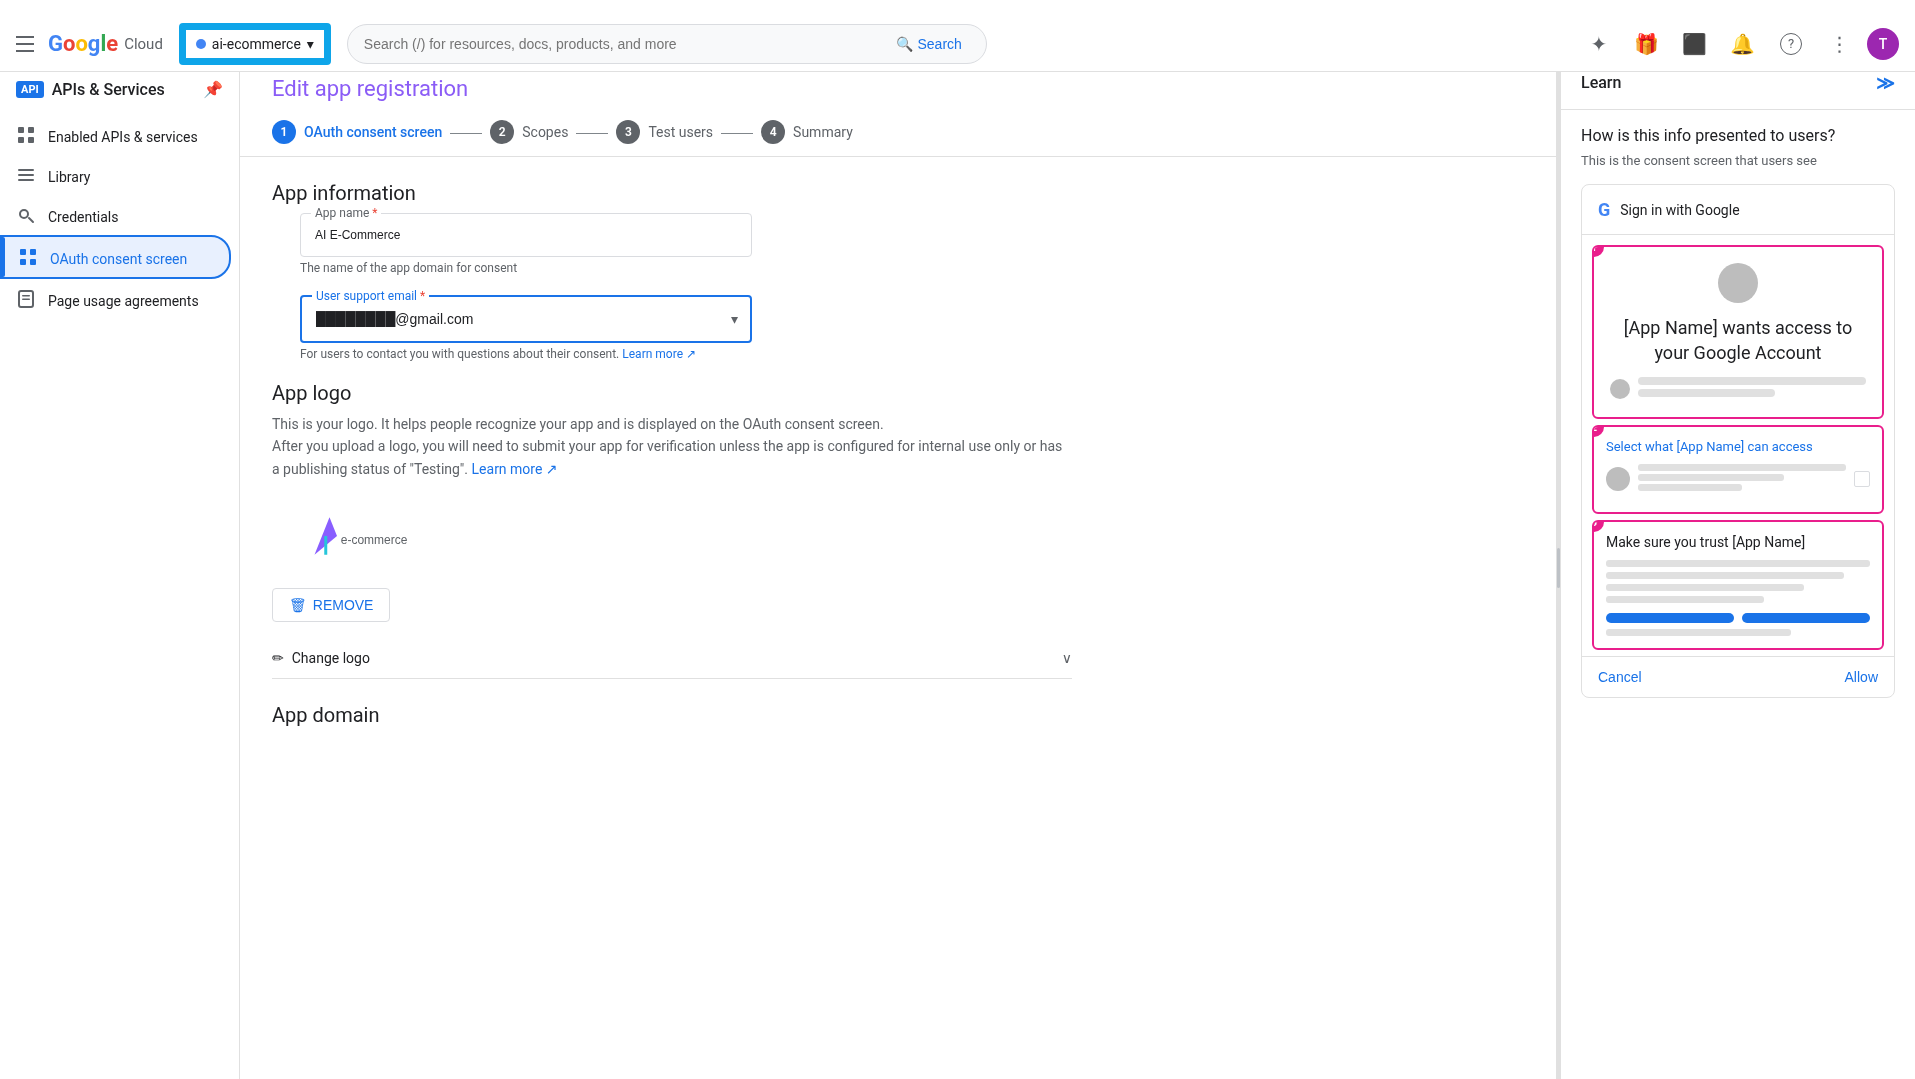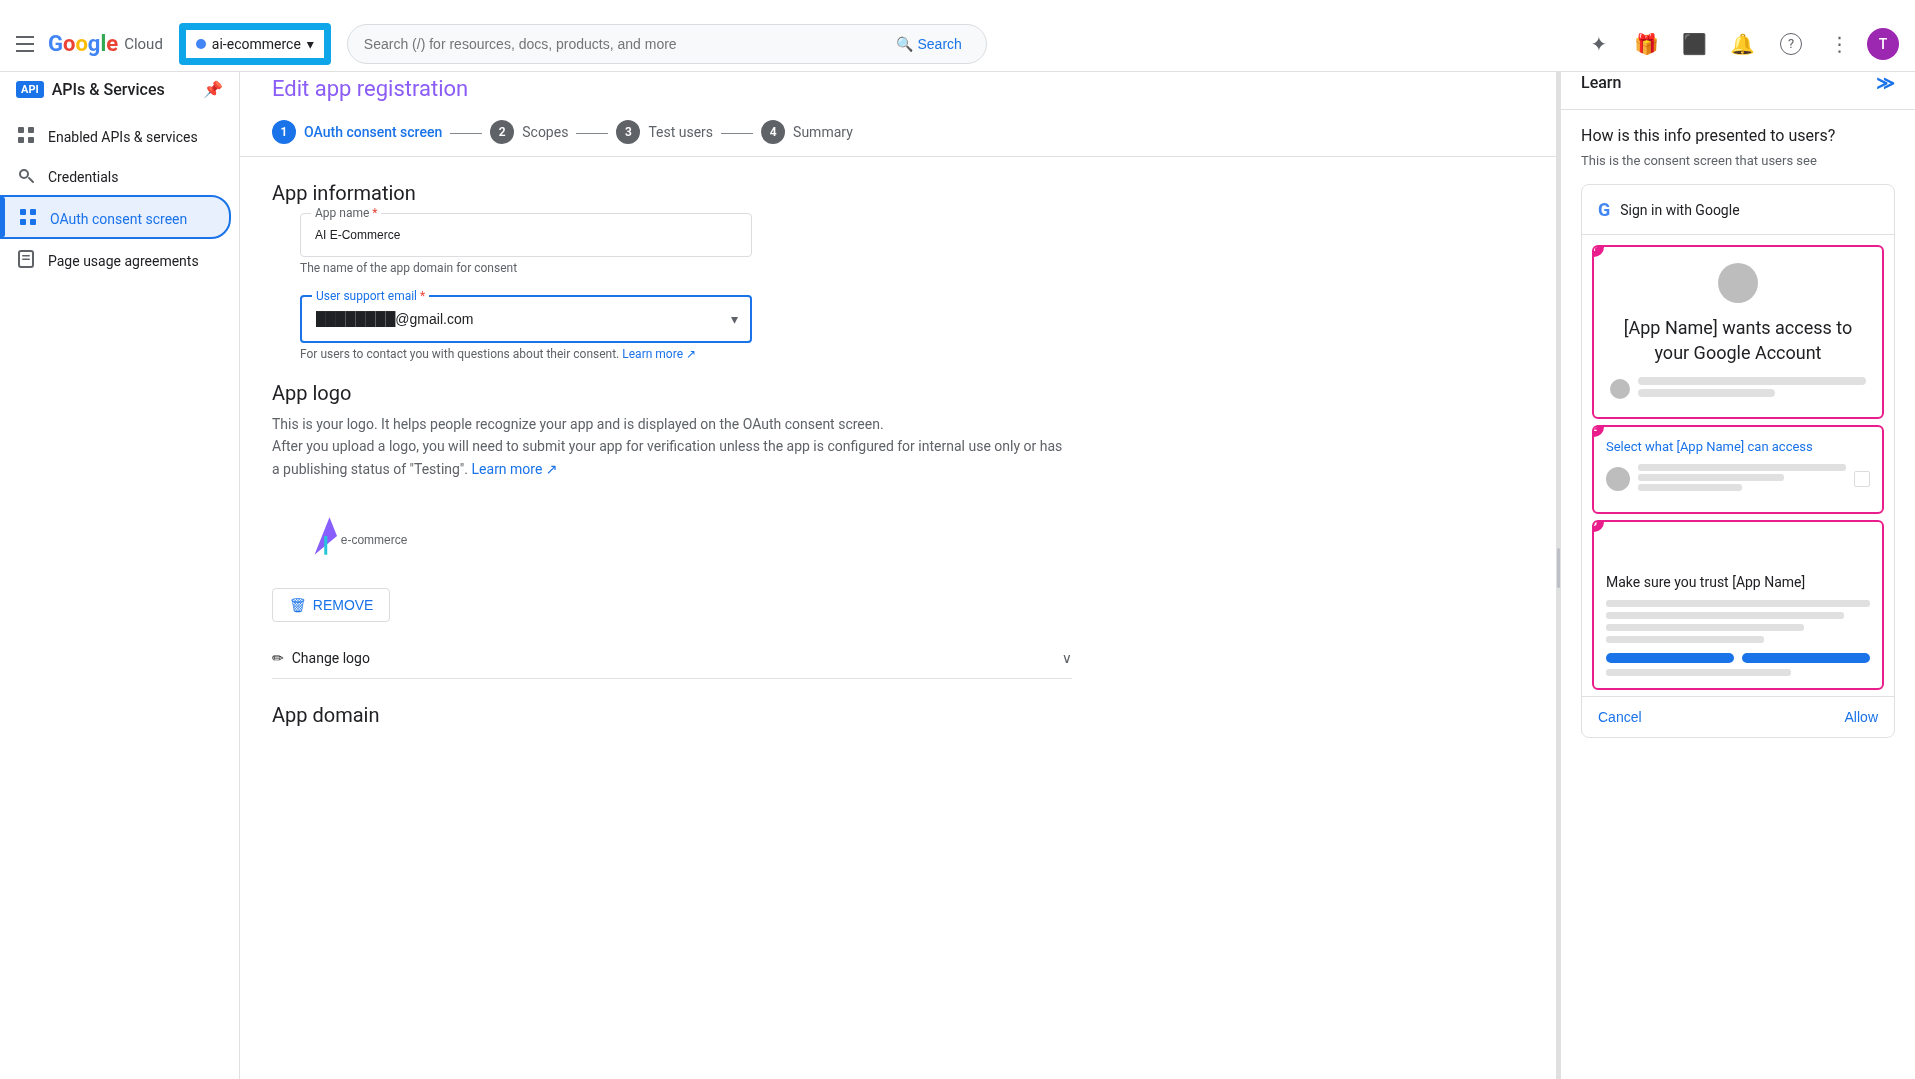--- a/index.html
+++ b/index.html
@@ -175,21 +175,21 @@
     .consent-box-2-title span { color: #1a73e8; }
     .consent-item { display: flex; align-items: center; gap: 8px; margin-bottom: 6px; }
     .consent-item-dot { width: 24px; height: 24px; border-radius: 50%; background: #bdbdbd; flex-shrink: 0; }
     .consent-item-lines { flex: 1; }
     .consent-item-check { width: 16px; height: 16px; border: 1px solid #dadce0; border-radius: 2px; flex-shrink: 0; }
     .consent-item-line { height: 7px; background: #e0e0e0; border-radius: 3px; margin-bottom: 3px; }
     .consent-item-line.mid { width: 70%; }
     .consent-item-line.short2 { width: 50%; }
 
     .consent-box-3 { padding: 12px; }
-    .consent-box-3-title { font-size: 14px; color: #202124; font-weight: 400; margin-bottom: 10px; margin-top: 40px; }
+    .consent-box-3-title { font-size: 14px; color: #202124; font-weight: 400; margin-bottom: 10px; }
     .consent-detail-lines { }
     .consent-dl { height: 7px; background: #e0e0e0; border-radius: 3px; margin-bottom: 5px; }
     .consent-dl.w100 { width: 100%; }
     .consent-dl.w90 { width: 90%; }
     .consent-dl.w75 { width: 75%; }
     .consent-dl.w60 { width: 60%; }
     .consent-btns { display: flex; gap: 8px; margin-top: 10px; }
     .consent-btn-blue { flex: 1; height: 10px; background: #1a73e8; border-radius: 5px; }
     .consent-btn-blue2 { flex: 1; height: 10px; background: #1a73e8; border-radius: 5px; }
     .consent-bottom-line { height: 7px; background: #e0e0e0; border-radius: 3px; width: 70%; margin-top: 6px; }
@@ -309,20 +309,30 @@
         <svg width="18" height="18" viewBox="0 0 18 18">
             <rect x="1" y="1" width="6" height="6" fill="#5f6368" rx="1"></rect>
             <rect x="11" y="1" width="6" height="6" fill="#5f6368" rx="1"></rect>
             <rect x="1" y="11" width="6" height="6" fill="#5f6368" rx="1"></rect>
             <rect x="11" y="11" width="6" height="6" fill="#5f6368" rx="1"></rect>
           </svg>
       </div>
       <span>Enabled APIs &amp; services</span>
     </div>
 
+    <div class="sidebar-item">
+      <div class="sidebar-icon">
+        <svg width="18" height="18" viewBox="0 0 18 18">
+            <rect x="1" y="3" width="16" height="2" fill="#5f6368" rx="1"></rect>
+            <rect x="1" y="8" width="16" height="2" fill="#5f6368" rx="1"></rect>
+            <rect x="1" y="13" width="16" height="2" fill="#5f6368" rx="1"></rect>
+          </svg>
+      </div>
+      <span>Library</span>
+    </div>
 
     <div class="sidebar-item">
       <div class="sidebar-icon">
         <svg width="18" height="18" viewBox="0 0 18 18">
             <circle cx="7" cy="8" r="4" fill="none" stroke="#5f6368" stroke-width="2"></circle>
             <path d="M12 12l4 4" stroke="#5f6368" stroke-width="2" stroke-linecap="round"></path>
           </svg>
       </div>
       <span>Credentials</span>
     </div>

